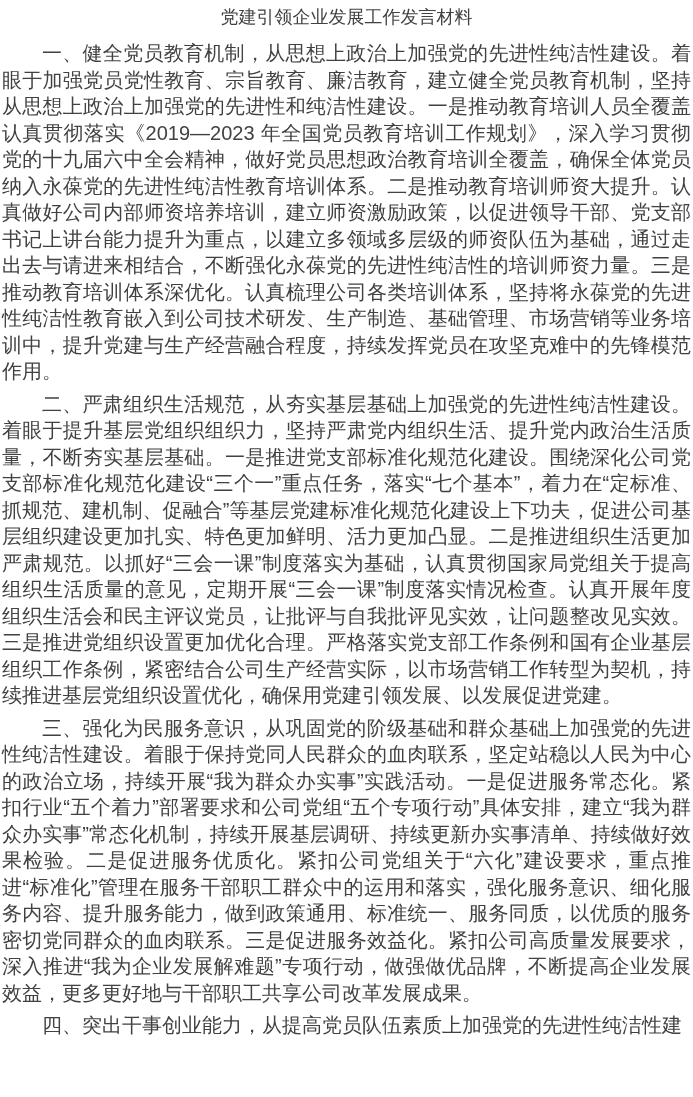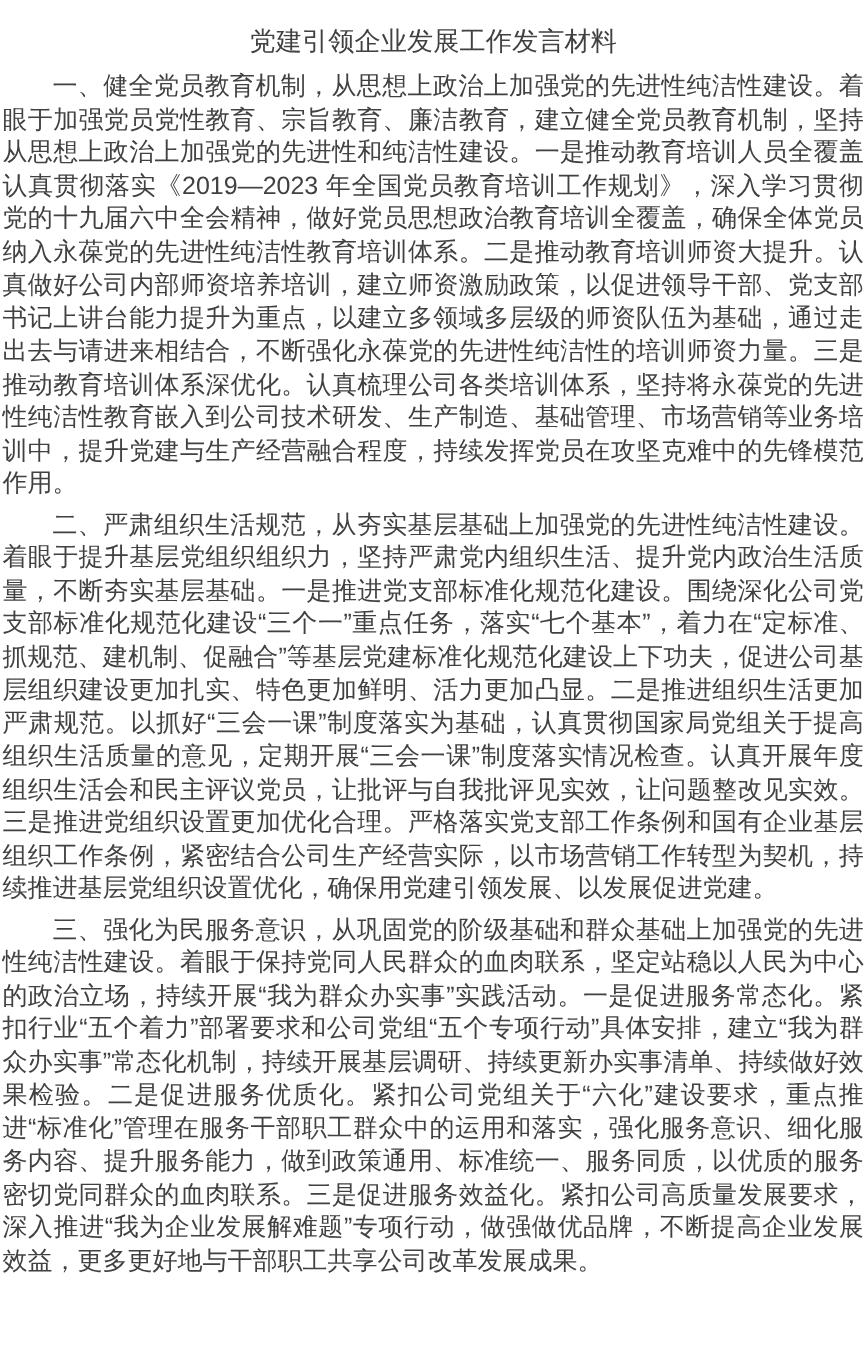--- a/index.html
+++ b/index.html
@@ -12,25 +12,25 @@
     width: 693px;
     height: 1097px;
     box-sizing: border-box;
     padding: 4px 2px 0 2px;
     overflow: hidden;
     background: #ffffff;
     font-family: "Liberation Sans", "DejaVu Sans", sans-serif;
     color: #414141;
   }
   .doc-title {
-    font-size: 21px;
+    font-size: 18px;
     line-height: 27px;
     font-weight: normal;
     text-align: center;
-    margin: 16px 0 9px 0;
+    margin: 0 0 9px 0;
     color: #414141;
   }
   .para {
     font-size: 20px;
     line-height: 26.5px;
     margin: 0 0 6px 0;
     text-indent: 2em;
     text-align: justify;
     text-justify: inter-ideograph;
     word-break: break-all;
@@ -39,14 +39,15 @@
 </style>
 </head>
 <body>
 
 <div class="page">
   <h1 class="doc-title">党建引领企业发展工作发言材料</h1>
   <div class="content">
       <p class="para">一、健全党员教育机制，从思想上政治上加强党的先进性纯洁性建设。着眼于加强党员党性教育、宗旨教育、廉洁教育，建立健全党员教育机制，坚持从思想上政治上加强党的先进性和纯洁性建设。一是推动教育培训人员全覆盖认真贯彻落实《2019—2023 年全国党员教育培训工作规划》，深入学习贯彻党的十九届六中全会精神，做好党员思想政治教育培训全覆盖，确保全体党员纳入永葆党的先进性纯洁性教育培训体系。二是推动教育培训师资大提升。认真做好公司内部师资培养培训，建立师资激励政策，以促进领导干部、党支部书记上讲台能力提升为重点，以建立多领域多层级的师资队伍为基础，通过走出去与请进来相结合，不断强化永葆党的先进性纯洁性的培训师资力量。三是推动教育培训体系深优化。认真梳理公司各类培训体系，坚持将永葆党的先进性纯洁性教育嵌入到公司技术研发、生产制造、基础管理、市场营销等业务培训中，提升党建与生产经营融合程度，持续发挥党员在攻坚克难中的先锋模范作用。</p>
       <p class="para">二、严肃组织生活规范，从夯实基层基础上加强党的先进性纯洁性建设。着眼于提升基层党组织组织力，坚持严肃党内组织生活、提升党内政治生活质量，不断夯实基层基础。一是推进党支部标准化规范化建设。围绕深化公司党支部标准化规范化建设“三个一”重点任务，落实“七个基本”，着力在“定标准、抓规范、建机制、促融合”等基层党建标准化规范化建设上下功夫，促进公司基层组织建设更加扎实、特色更加鲜明、活力更加凸显。二是推进组织生活更加严肃规范。以抓好“三会一课”制度落实为基础，认真贯彻国家局党组关于提高组织生活质量的意见，定期开展“三会一课”制度落实情况检查。认真开展年度组织生活会和民主评议党员，让批评与自我批评见实效，让问题整改见实效。三是推进党组织设置更加优化合理。严格落实党支部工作条例和国有企业基层组织工作条例，紧密结合公司生产经营实际，以市场营销工作转型为契机，持续推进基层党组织设置优化，确保用党建引领发展、以发展促进党建。</p>
       <p class="para">三、强化为民服务意识，从巩固党的阶级基础和群众基础上加强党的先进性纯洁性建设。着眼于保持党同人民群众的血肉联系，坚定站稳以人民为中心的政治立场，持续开展“我为群众办实事”实践活动。一是促进服务常态化。紧扣行业“五个着力”部署要求和公司党组“五个专项行动”具体安排，建立“我为群众办实事”常态化机制，持续开展基层调研、持续更新办实事清单、持续做好效果检验。二是促进服务优质化。紧扣公司党组关于“六化”建设要求，重点推进“标准化”管理在服务干部职工群众中的运用和落实，强化服务意识、细化服务内容、提升服务能力，做到政策通用、标准统一、服务同质，以优质的服务密切党同群众的血肉联系。三是促进服务效益化。紧扣公司高质量发展要求，深入推进“我为企业发展解难题”专项行动，做强做优品牌，不断提高企业发展效益，更多更好地与干部职工共享公司改革发展成果。</p>
+      <p class="para">四、突出干事创业能力，从提高党员队伍素质上加强党的先进性纯洁性建</p>
     </div>
 </div>
 
 </body></html>

